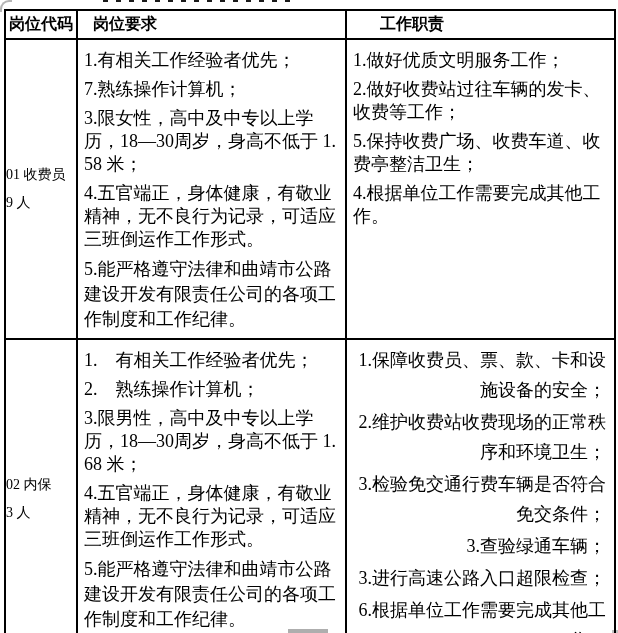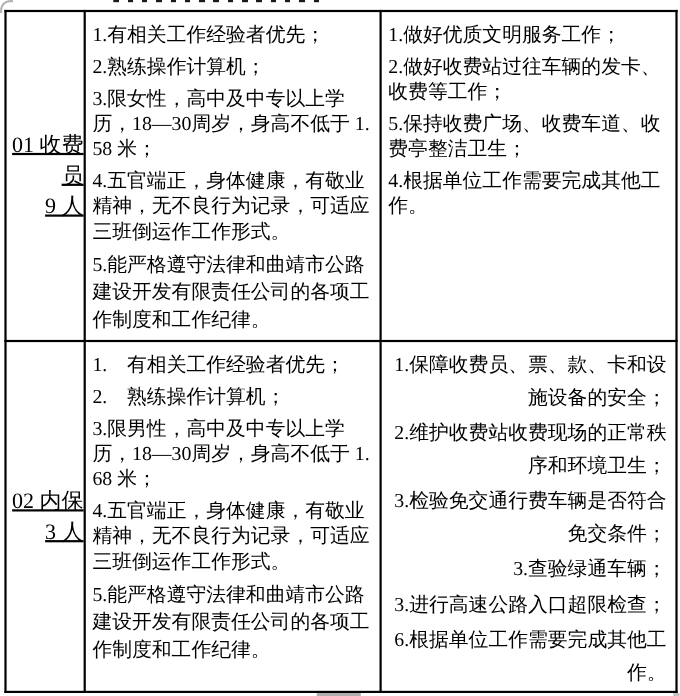--- a/index.html
+++ b/index.html
@@ -77,23 +77,22 @@
     vertical-align: middle;
     text-align: left;
     white-space: nowrap;
   }
   th.h-code { text-align: center; }
   th.h-req  { padding-left: 15px; }
   th.h-duty { padding-left: 33px; }
 
   td.code-cell {
     vertical-align: middle;
-    text-align: right;
-    font-size: 20px;
-    text-decoration: underline;
+    text-align: left;
+    font-size: 14px;
   }
   td.code-cell p {
     margin: 0;
     line-height: 28px;
   }
 
   td.text-cell {
     padding: 3px 6px 0 6px;
     font-size: 18px;
   }
@@ -114,29 +113,34 @@
 <div class="scrollbar-thumb-artifact"></div>
 <div class="corner-nub-artifact"></div>
 
 <table class="jobtable">
   <colgroup>
     <col class="col-code">
     <col class="col-req">
     <col class="col-duty">
   </colgroup>
   <tbody>
+    <tr class="row-header">
+      <th class="h-code">岗位代码</th>
+      <th class="h-req">岗位要求</th>
+      <th class="h-duty">工作职责</th>
+    </tr>
 
     <tr class="row-1">
       <td class="code-cell">
         <p>01 收费员</p>
         <p>9 人</p>
       </td>
       <td class="text-cell req-cell">
         <p>1.有相关工作经验者优先；</p>
-        <p>2.熟练操作计算机；</p>
+        <p>7.熟练操作计算机；</p>
         <p>3.限女性，高中及中专以上学历，18—30周岁，身高不低于 1.58 米；</p>
         <p>4.五官端正，身体健康，有敬业精神，无不良行为记录，可适应三班倒运作工作形式。</p>
         <p>5.能严格遵守法律和曲靖市公路建设开发有限责任公司的各项工作制度和工作纪律。</p>
       </td>
       <td class="text-cell duty-cell">
         <p>1.做好优质文明服务工作；</p>
         <p>2.做好收费站过往车辆的发卡、收费等工作；</p>
         <p>5.保持收费广场、收费车道、收费亭整洁卫生；</p>
         <p>4.根据单位工作需要完成其他工作。</p>
       </td>

